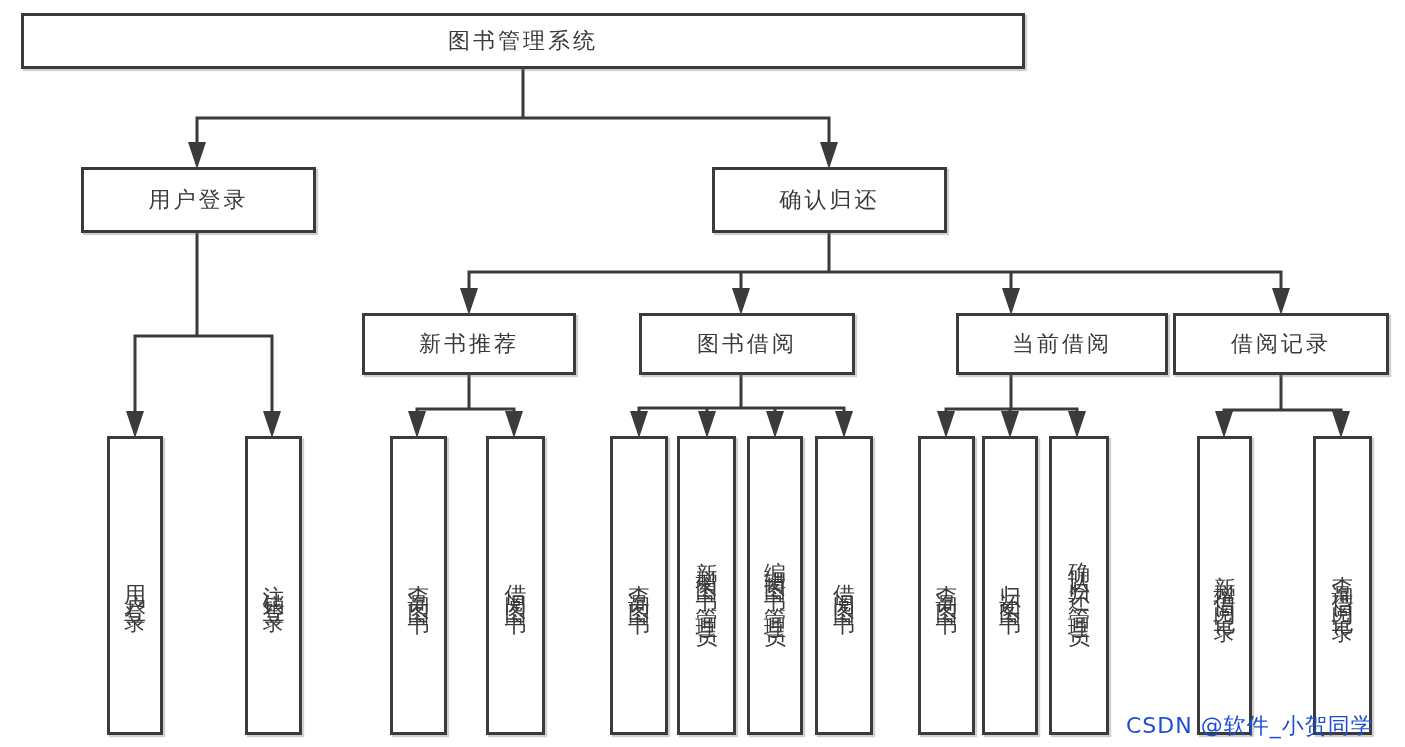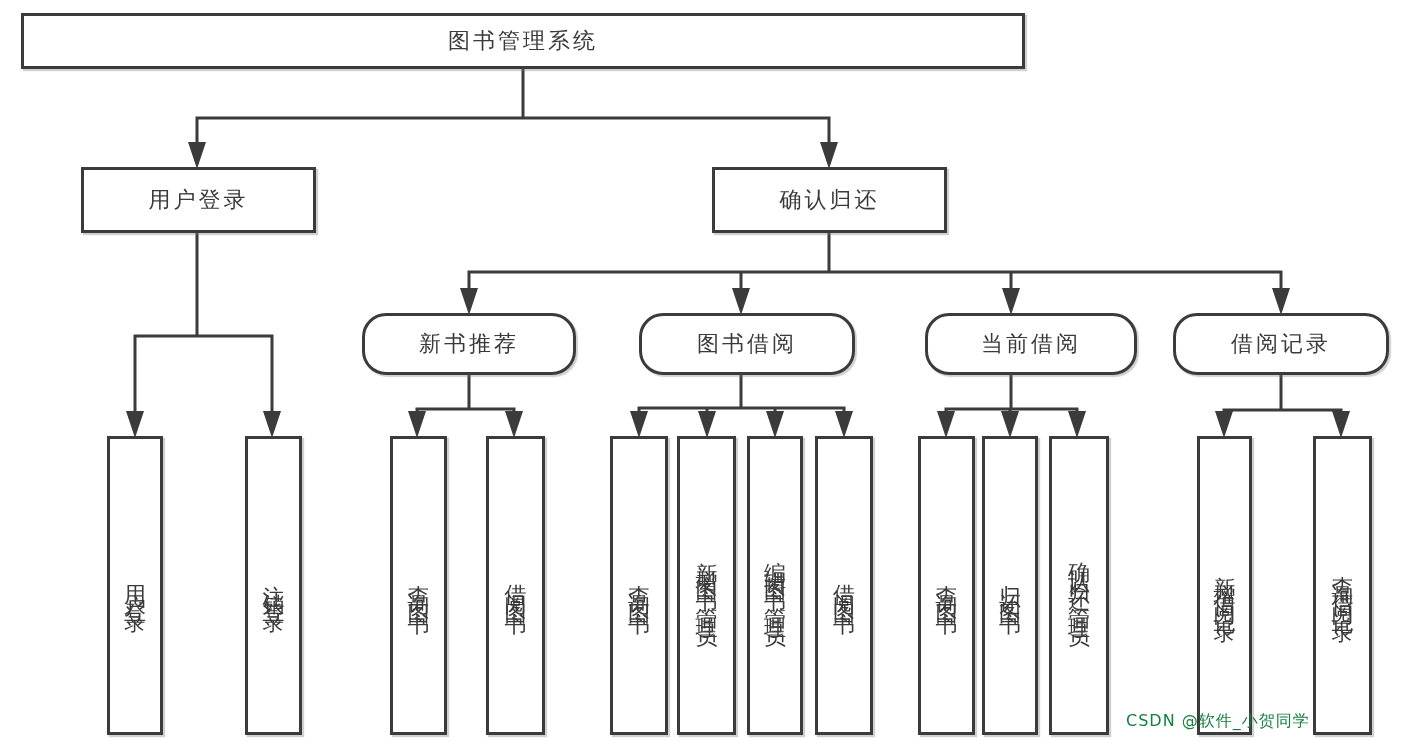--- a/index.html
+++ b/index.html
@@ -20,21 +20,21 @@
     border:3px solid #3b3b3b;
     box-shadow:2px 2px 1px rgba(120,120,120,0.35);
     display:flex;align-items:center;justify-content:center;
     z-index:2;
     font-size:22px;
     letter-spacing:3px;
     white-space:nowrap;
   }
   .root{left:21px;top:13px;width:1004px;height:56px;}
   .lv2{top:167px;height:66px;}
-  .mid{top:313px;height:62px;border-radius:24px;}
+  .mid{top:313px;height:62px;}
   .leaf{
     position:absolute;
     top:436px;height:299px;
     box-sizing:border-box;
     background:#ffffff;
     border:3px solid #3b3b3b;
     box-shadow:2px 2px 1px rgba(120,120,120,0.35);
     display:flex;align-items:center;justify-content:center;
     z-index:2;
   }
@@ -43,23 +43,23 @@
     text-orientation:mixed;
     font-size:22px;
     letter-spacing:0.42em;
     line-height:1;
     white-space:nowrap;
   }
   .watermark{
     position:absolute;
     left:1126px;top:711px;
     z-index:5;
-    font-size:16px;
+    font-size:22px;
     letter-spacing:1px;
-    color:#15803d;
+    color:#1d4ed8;
     white-space:nowrap;
   }
 </style>
 </head>
 <body>
 
 <div id="stage">
 
   <svg id="wires" width="1405" height="747" viewBox="0 0 1405 747">
     <g stroke="#3b3b3b" stroke-width="3" fill="none">
@@ -104,21 +104,21 @@
   <div class="box lv2" style="left:712px;width:235px">
     <span>确认归还</span>
   </div>
 
   <div class="box mid" style="left:362px;width:214px">
     <span>新书推荐</span>
   </div>
   <div class="box mid" style="left:639px;width:216px">
     <span>图书借阅</span>
   </div>
-  <div class="box mid" style="left:925px;width:212px">
+  <div class="box mid" style="left:956px;width:212px">
     <span>当前借阅</span>
   </div>
   <div class="box mid" style="left:1173px;width:216px">
     <span>借阅记录</span>
   </div>
 
   <div class="leaf" style="left:107px;width:56px">
     <span class="vtext">用户登录</span>
   </div>
   <div class="leaf" style="left:245px;width:57px">

